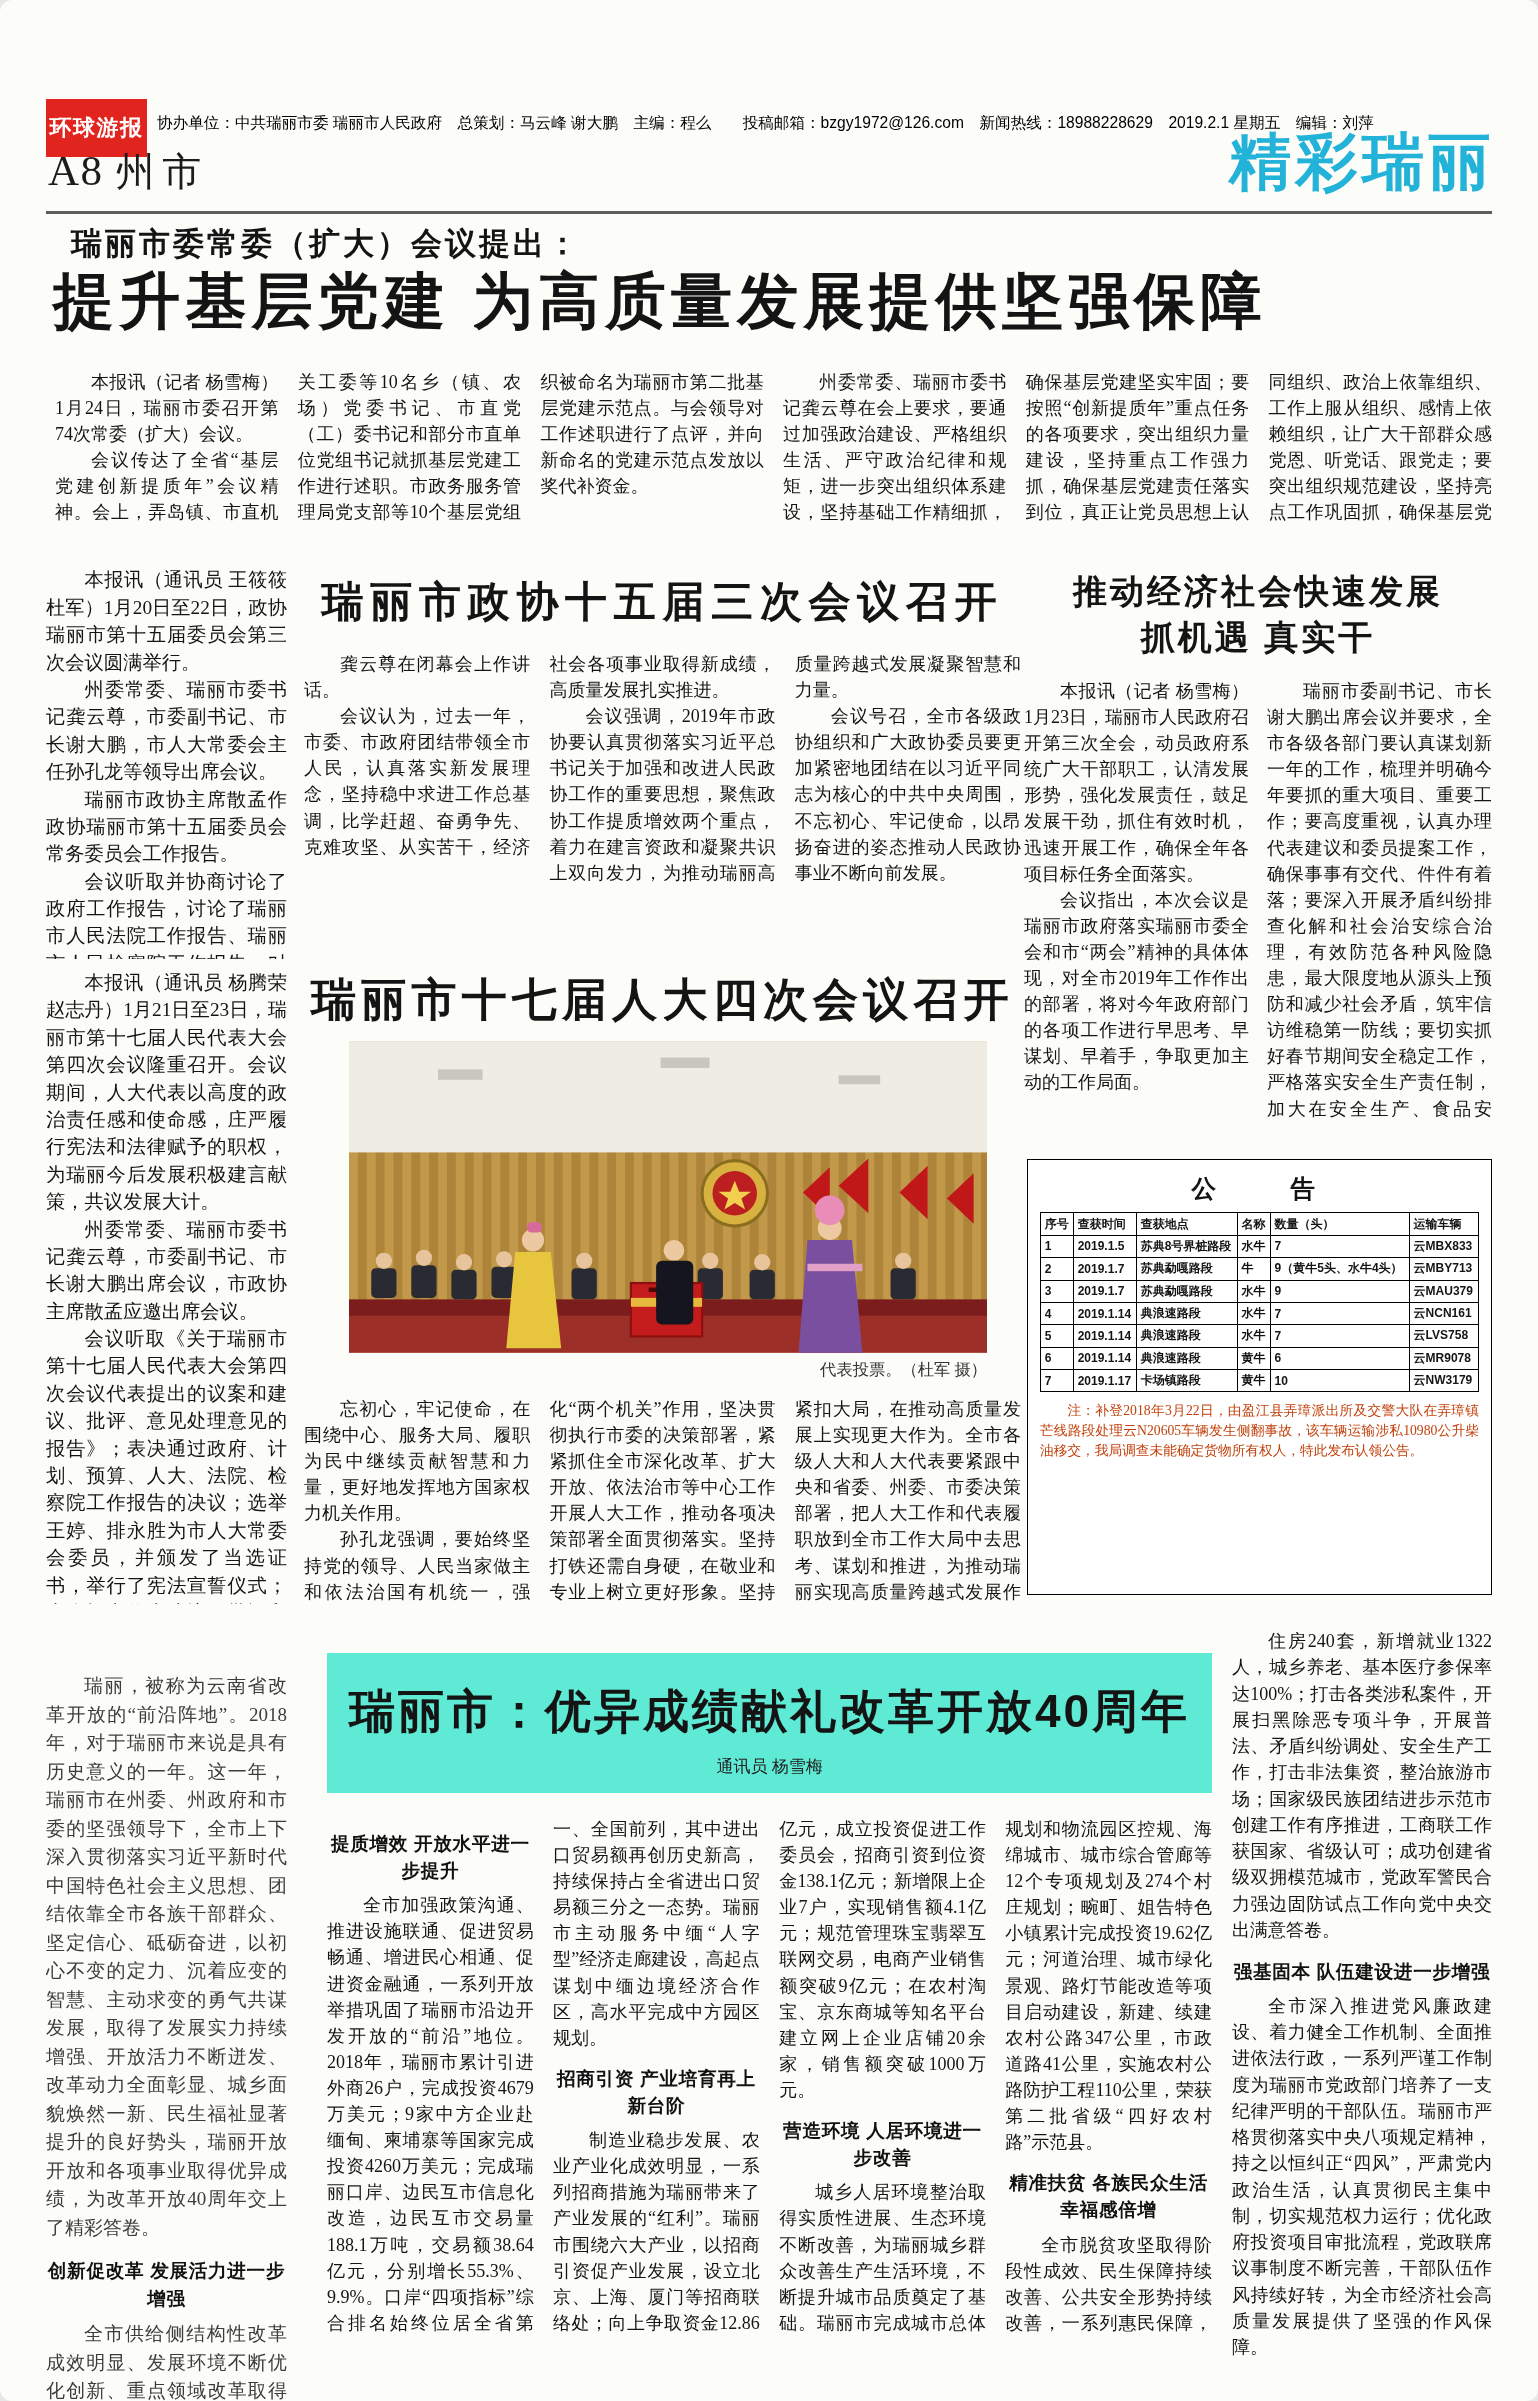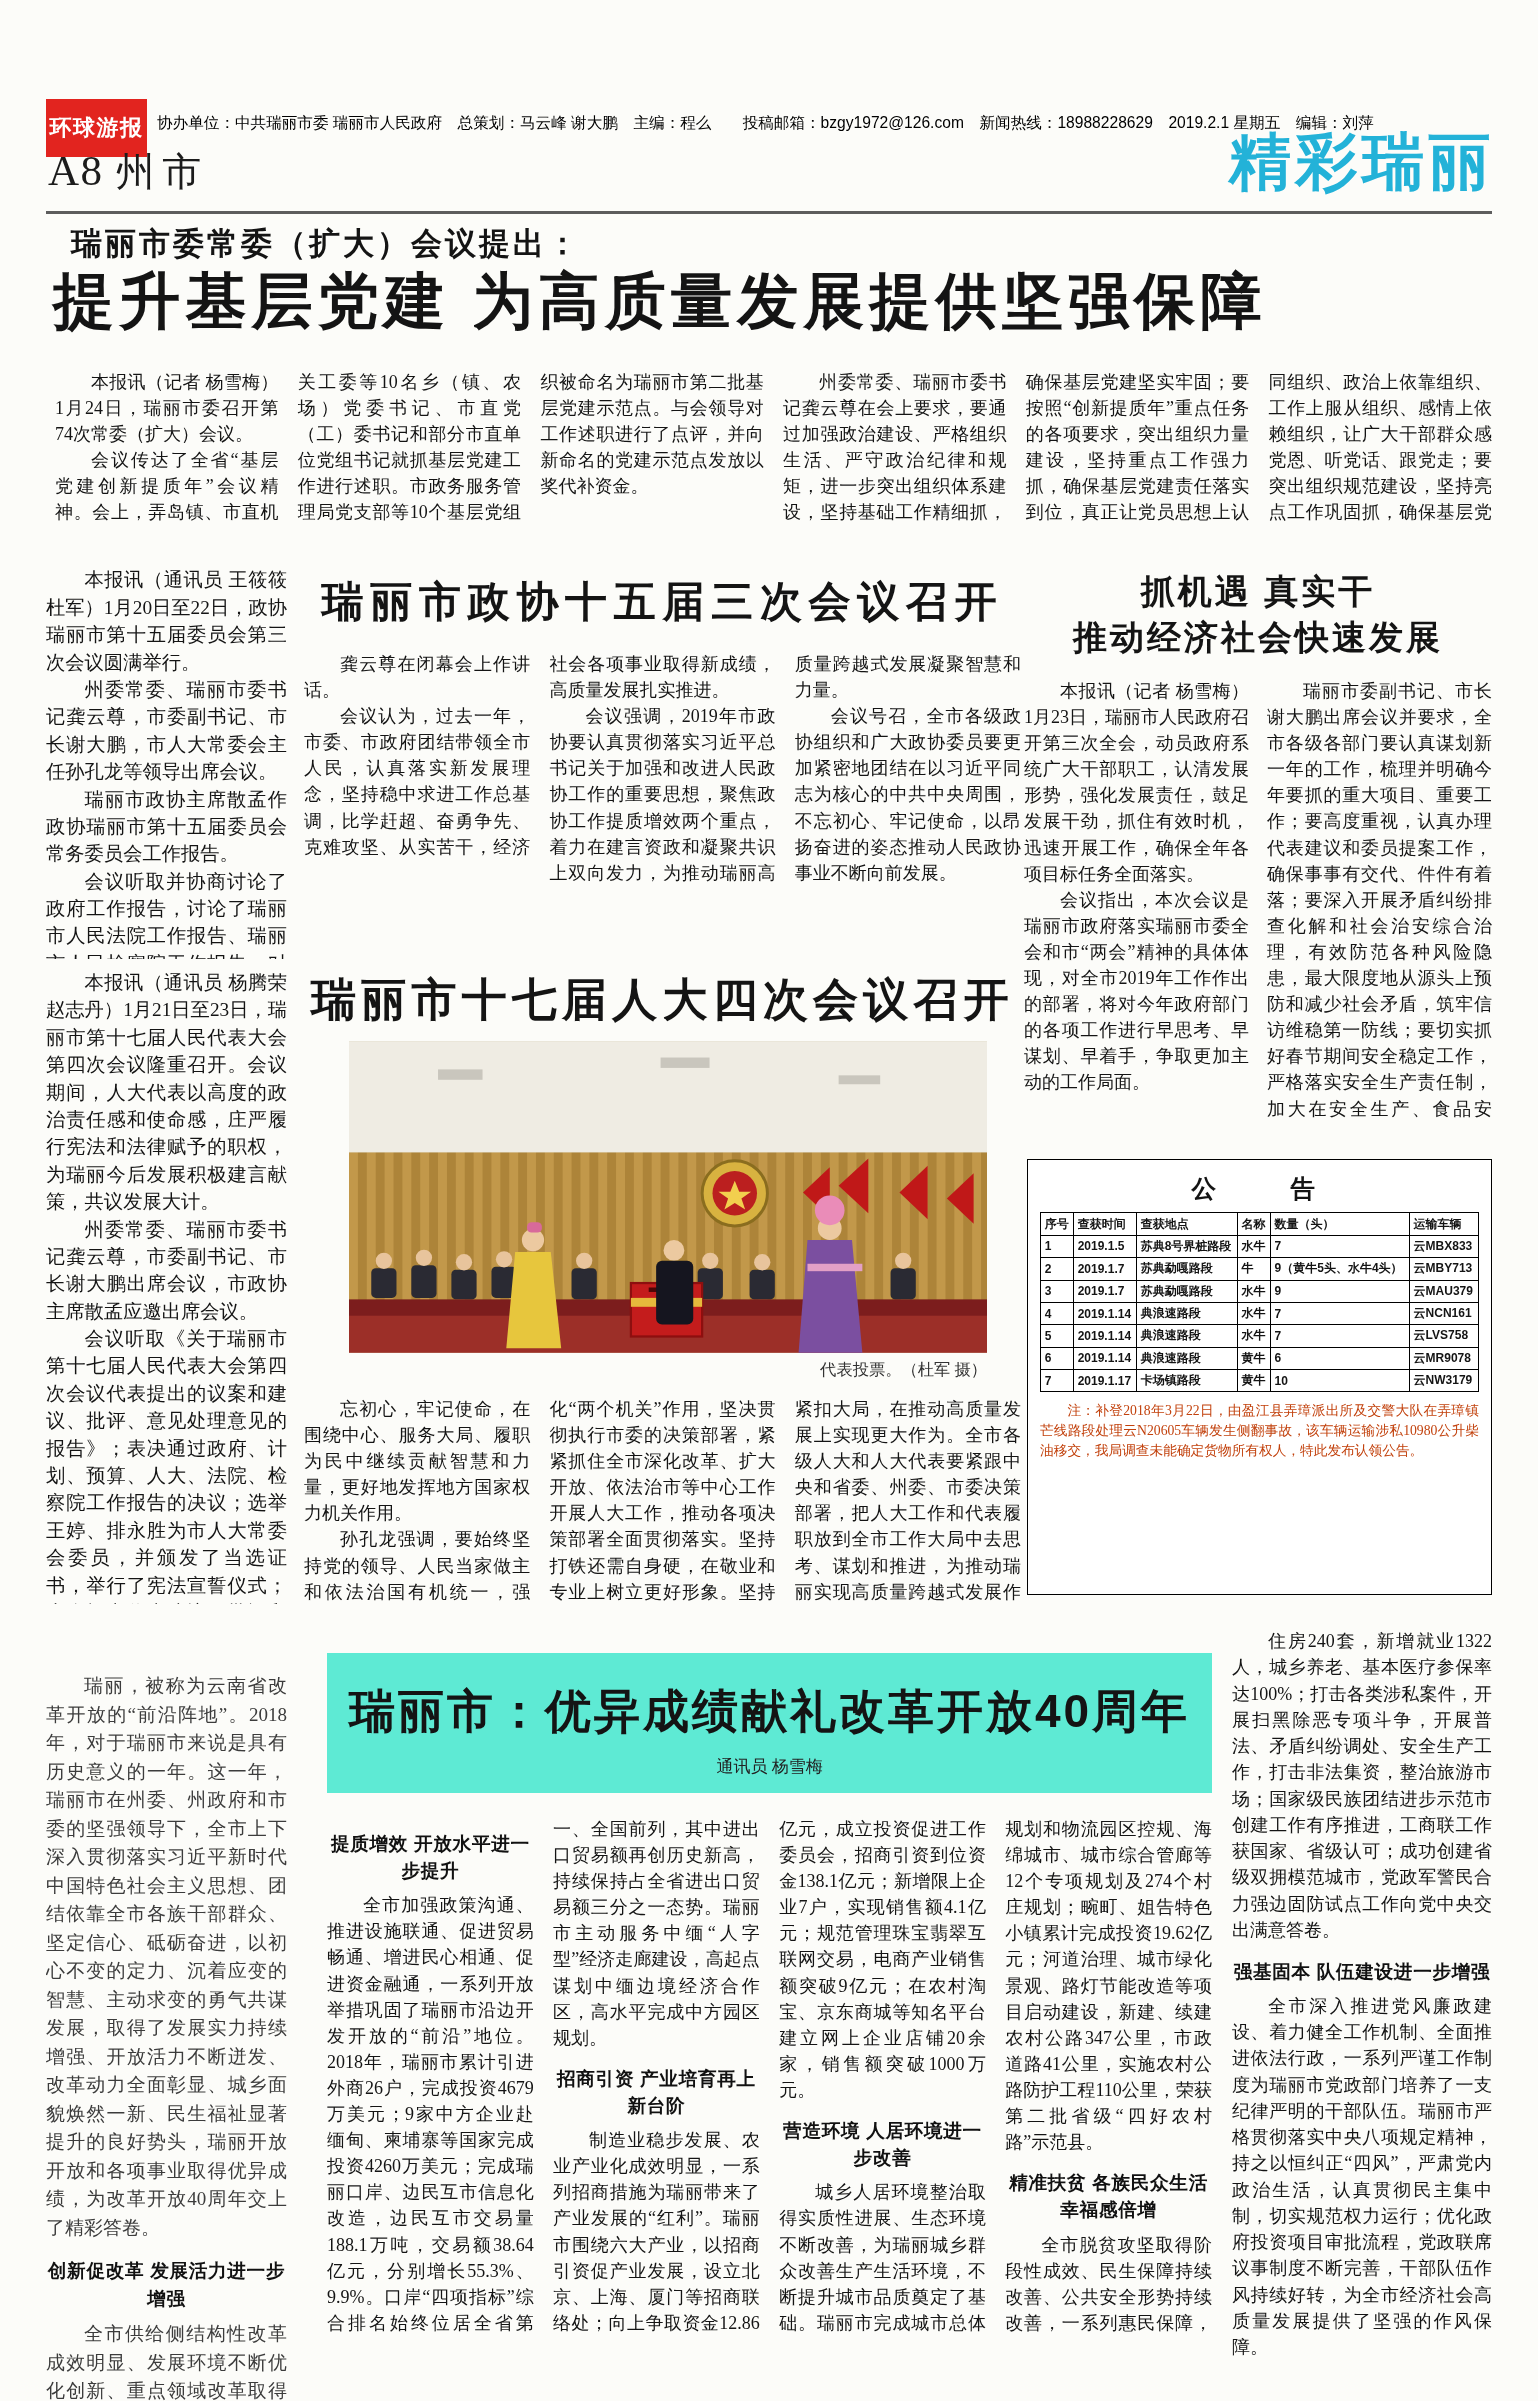--- a/index.html
+++ b/index.html
@@ -1,17 +1,17 @@
 <!DOCTYPE html>
 <html style="font-size:12px"><head>
 <meta charset="utf-8">
 <style>
   html,body{margin:0;padding:0;background:#e8e8e8;}
   .page{position:relative;width:1538px;height:2401px;background:#fcfcf9;margin:0 auto;
-        font-family:"Liberation Serif","DejaVu Serif",serif;color:#141414;overflow:hidden;}
+        font-family:"Liberation Serif","DejaVu Serif",serif;color:#141414;overflow:hidden;border-radius:12px;}
   .sans{font-family:"Liberation Sans","DejaVu Sans",sans-serif;}
   
   .logo{position:absolute;left:46px;top:99px;width:101px;height:58px;background:#e2241f;
         color:#fff;font-family:"Liberation Sans","DejaVu Sans",sans-serif;font-weight:900;
         font-size:22px;display:flex;align-items:center;justify-content:center;letter-spacing:1.5px;}
   .mast-info{position:absolute;left:157px;top:113px;width:1262px;font-size:15.6px;color:#000;
         font-family:"Liberation Sans","DejaVu Sans",sans-serif;white-space:nowrap;overflow:hidden;}
   .pageno-row{position:absolute;left:48px;top:145px;font-size:43px;letter-spacing:1.5px;color:#1c1c1c;}
   .pageno-row .sect{font-size:39px;letter-spacing:7.4px;font-weight:400;}
   .slogan{position:absolute;right:43px;top:120px;font-size:62px;font-weight:900;color:#23b2d8;
@@ -172,22 +172,22 @@
       </svg>
     </div>
     <div class="photo-caption">代表投票。（杜军 摄）</div>
 
     <div class="rd-body">
         <p>忘初心，牢记使命，在围绕中心、服务大局、履职为民中继续贡献智慧和力量，更好地发挥地方国家权力机关作用。</p>
         <p>孙孔龙强调，要始终坚持党的领导、人民当家做主和依法治国有机统一，强化“两个机关”作用，坚决贯彻执行市委的决策部署，紧紧抓住全市深化改革、扩大开放、依法治市等中心工作开展人大工作，推动各项决策部署全面贯彻落实。坚持打铁还需自身硬，在敬业和专业上树立更好形象。坚持紧扣大局，在推动高质量发展上实现更大作为。全市各级人大和人大代表要紧跟中央和省委、州委、市委决策部署，把人大工作和代表履职放到全市工作大局中去思考、谋划和推进，为推动瑞丽实现高质量跨越式发展作出应有贡献。坚持以人民为中心，在为民代言维护人民利益上体现更多情怀。人大代表要始终做人民群众的忠实代言人，坚持民有所呼，我有所应，更好地发挥代表作用。全市各级国家机关要坚持人民主体地位，主动接受人大监督，把群众遇到的困难作为当务之急，着力解决教育、医疗、养老、住房等群众关切的热点、难点问题，让人民群众享有更多更实的获得感、幸福感和安全感。</p>
       </div>
 
     <div class="zj-headline sans">
+      <div>推动经济社会快速发展</div>
       <div>抓机遇 真实干</div>
-      <div>推动经济社会快速发展</div>
     </div>
     <div class="zj-body">
         <p>本报讯（记者 杨雪梅）1月23日，瑞丽市人民政府召开第三次全会，动员政府系统广大干部职工，认清发展形势，强化发展责任，鼓足发展干劲，抓住有效时机，迅速开展工作，确保全年各项目标任务全面落实。</p>
         <p>会议指出，本次会议是瑞丽市政府落实瑞丽市委全会和市“两会”精神的具体体现，对全市2019年工作作出的部署，将对今年政府部门的各项工作进行早思考、早谋划、早着手，争取更加主动的工作局面。</p>
         <p>瑞丽市委副书记、市长谢大鹏出席会议并要求，全市各级各部门要认真谋划新一年的工作，梳理并明确今年要抓的重大项目、重要工作；要高度重视，认真办理代表建议和委员提案工作，确保事事有交代、件件有着落；要深入开展矛盾纠纷排查化解和社会治安综合治理，有效防范各种风险隐患，最大限度地从源头上预防和减少社会矛盾，筑牢信访维稳第一防线；要切实抓好春节期间安全稳定工作，严格落实安全生产责任制，加大在安全生产、食品安全、消防安全、道路运输安全等方面的工作力度，扎实做好隐患排查和专项整治；要认真做好值班值守工作，保持信息畅通，让全市广大群众度过一个祥和、安宁的新春佳节。</p>
       </div>
 
     <div class="notice">
       <div class="notice-title">公　告</div>
       <table>

